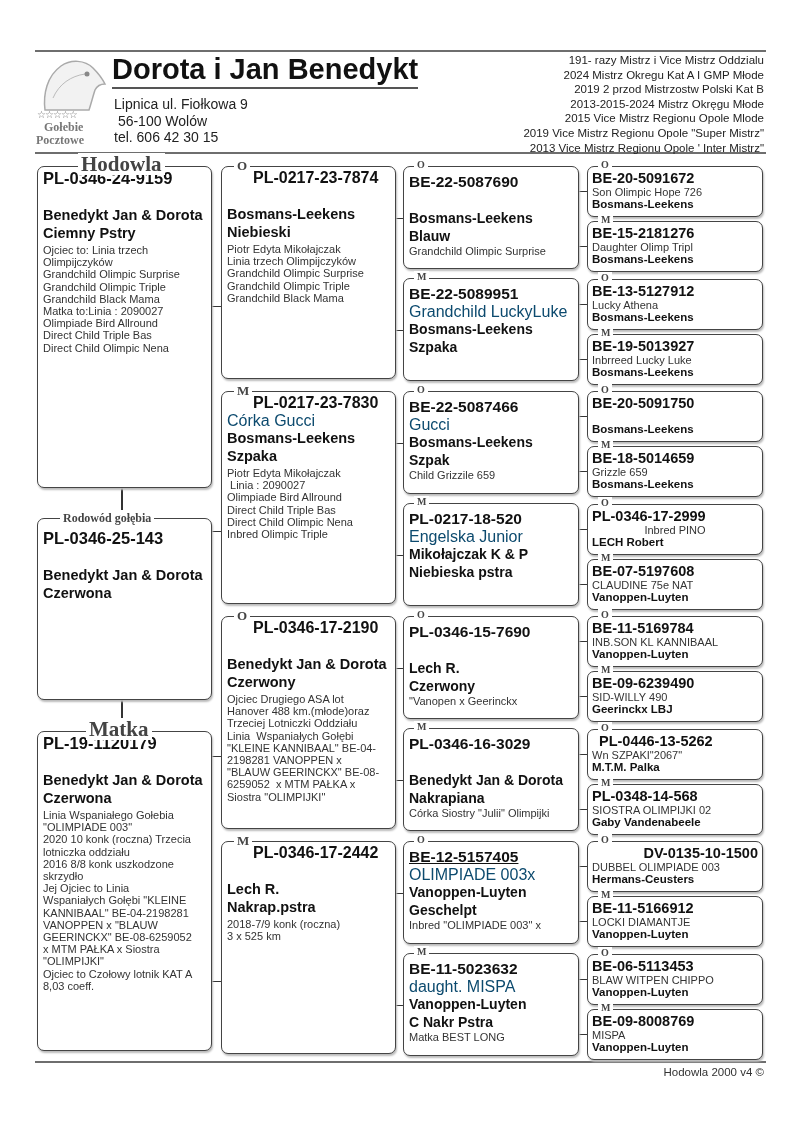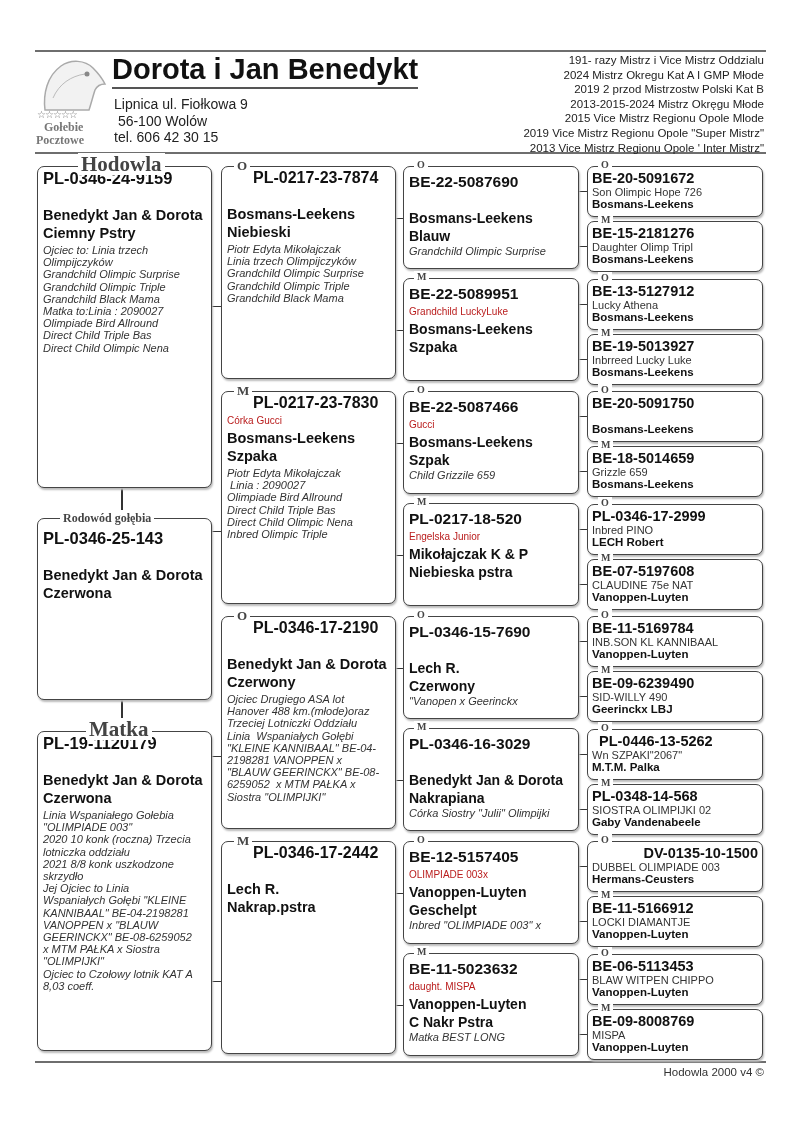--- a/index.html
+++ b/index.html
@@ -23,22 +23,22 @@
   .b1 .ring { font-size:16.5px; }
   .b2 .ring { font-size:16px;margin-left:26px; }
   .b3 .ring { font-size:15.5px; }
   .b4 .ring { font-size:14.5px; line-height:16px; }
   .b1, .b2, .b3 { padding:2px 5px; }
   .b4 { padding:0 4px; }
   .bold { font-weight:bold; }
   .b1 .bold, .b2 .bold { font-size:14.5px; line-height:18px; }
   .b3 .bold { font-size:14px; line-height:18px; }
   .b4 .bold { font-size:11.5px; line-height:13px; }
-  .nm { font-size:10px; line-height:17px; color:#b91c1c; }
-  .note { font-size:11px; line-height:12.2px; color:#333;font-style:italic; }
+  .nm { font-size:16px; line-height:17px; color:#0c4a6e; }
+  .note { font-size:11px; line-height:12.2px; color:#333; }
   .b4 .nm { font-size:11px; line-height:12px; color:#333; }
   .sp { height:18px; }
   .line { position:absolute; background:#333; }
   .footer { position:absolute; right:36px; top:1066px; font-size:11.5px; color:#333; }
 </style>
 </head>
 <body>
 
 <div class="hr" style="top:50px;"></div>
 <div class="hr" style="top:152px;"></div>
@@ -135,21 +135,21 @@
   <span class="legend big" style="left:48px;">Matka</span>
   <div class="ring">PL-19-1120179</div>
   <div class="sp"></div>
   <div class="bold">Benedykt Jan &amp; Dorota</div>
   <div class="bold">Czerwona</div>
   <div id="mother-notes" class="note" style="margin-top:2px;">
       <div style="white-space: pre;">Linia Wspaniałego Gołebia</div>
       <div style="white-space: pre;">"OLIMPIADE 003"</div>
       <div style="white-space: pre;">2020 10 konk (roczna) Trzecia</div>
       <div style="white-space: pre;">lotniczka oddziału</div>
-      <div style="white-space: pre;">2021 8/8 konk uszkodzone</div>
+      <div style="white-space: pre;">2016 8/8 konk uszkodzone</div>
       <div style="white-space: pre;">skrzydło</div>
       <div style="white-space: pre;">Jej Ojciec to Linia</div>
       <div style="white-space: pre;">Wspaniałych Gołębi "KLEINE</div>
       <div style="white-space: pre;">KANNIBAAL" BE-04-2198281</div>
       <div style="white-space: pre;">VANOPPEN x "BLAUW</div>
       <div style="white-space: pre;">GEERINCKX" BE-08-6259052</div>
       <div style="white-space: pre;">x MTM PAŁKA x Siostra</div>
       <div style="white-space: pre;">"OLIMPIJKI"</div>
       <div style="white-space: pre;">Ojciec to Czołowy lotnik KAT A</div>
       <div style="white-space: pre;">8,03 coeff.</div>
@@ -203,20 +203,24 @@
         <div style="white-space: pre;">6259052  x MTM PAŁKA x</div>
         <div style="white-space: pre;">Siostra "OLIMPIJKI"</div>
       </div>
     </div>
     <div class="box b2" style="left: 221px; top: 841px; width: 175px; height: 213px;">
       <span class="legend sm">M</span>
       <div class="ring">PL-0346-17-2442</div>
       <div class="sp"></div>
       <div class="bold">Lech R.</div>
       <div class="bold">Nakrap.pstra</div>
+      <div class="note" style="margin-top: 2px;">
+        <div style="white-space: pre;">2018-7/9 konk (roczna)</div>
+        <div style="white-space: pre;">3 x 525 km</div>
+      </div>
     </div>
   </div>
 <div id="gen3">
     <div class="box b3" style="left: 403px; top: 166px; width: 176px; height: 103px;">
       <span class="legend xs">O</span>
       <div class="ring" style="margin-top: 4px;">BE-22-5087690</div>
       <div class="sp"></div>
       <div class="bold">Bosmans-Leekens</div>
       <div class="bold">Blauw</div>
       <div class="note">Grandchild Olimpic Surprise</div>
@@ -254,21 +258,21 @@
     <div class="box b3" style="left: 403px; top: 728px; width: 176px; height: 103px;">
       <span class="legend xs">M</span>
       <div class="ring" style="margin-top: 4px;">PL-0346-16-3029</div>
       <div class="sp"></div>
       <div class="bold">Benedykt Jan &amp; Dorota</div>
       <div class="bold">Nakrapiana</div>
       <div class="note">Córka Siostry "Julii" Olimpijki</div>
     </div>
     <div class="box b3" style="left: 403px; top: 841px; width: 176px; height: 103px;">
       <span class="legend xs">O</span>
-      <div class="ring" style="margin-top: 4px;">BE-12-5157405</div>
+      <div class="ring" style="margin-top: 4px; text-decoration: underline;">BE-12-5157405</div>
       <div class="nm">OLIMPIADE 003x</div>
       <div class="bold">Vanoppen-Luyten</div>
       <div class="bold">Geschelpt</div>
       <div class="note">Inbred "OLIMPIADE 003" x</div>
     </div>
     <div class="box b3" style="left: 403px; top: 953px; width: 176px; height: 103px;">
       <span class="legend xs">M</span>
       <div class="ring" style="margin-top: 4px;">BE-11-5023632</div>
       <div class="nm">daught. MISPA</div>
       <div class="bold">Vanoppen-Luyten</div>
@@ -309,21 +313,21 @@
     </div>
     <div class="box b4" style="left: 587px; top: 446px; width: 176px; height: 51px;">
       <span class="legend xs">M</span>
       <div class="ring" style="margin-top: 3px;">BE-18-5014659</div>
       <div class="nm" style="min-height: 12px;">Grizzle 659</div>
       <div class="bold">Bosmans-Leekens</div>
     </div>
     <div class="box b4" style="left: 587px; top: 503.5px; width: 176px; height: 51px;">
       <span class="legend xs">O</span>
       <div class="ring" style="margin-top: 3px;">PL-0346-17-2999</div>
-      <div class="nm" style="min-height: 12px;">Inbred PINO</div>
+      <div class="nm" style="min-height: 12px; text-align: center;">Inbred PINO</div>
       <div class="bold">LECH Robert</div>
     </div>
     <div class="box b4" style="left: 587px; top: 558.5px; width: 176px; height: 51px;">
       <span class="legend xs">M</span>
       <div class="ring" style="margin-top: 3px;">BE-07-5197608</div>
       <div class="nm" style="min-height: 12px;">CLAUDINE 75e NAT</div>
       <div class="bold">Vanoppen-Luyten</div>
     </div>
     <div class="box b4" style="left: 587px; top: 616px; width: 176px; height: 51px;">
       <span class="legend xs">O</span>

